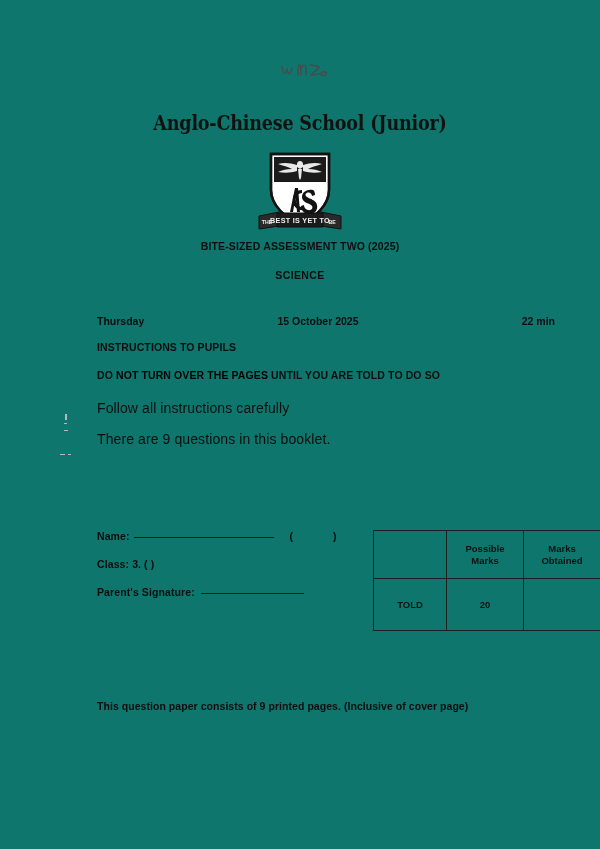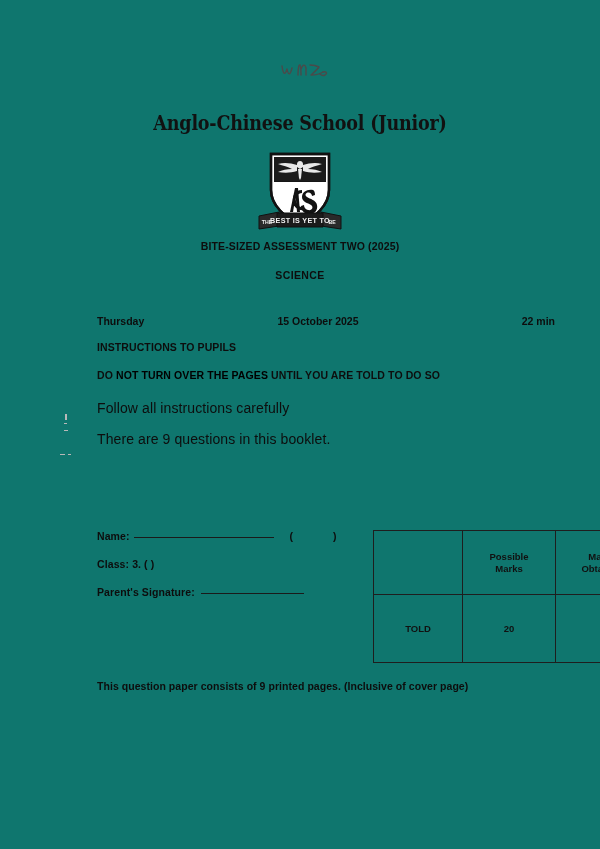--- a/index.html
+++ b/index.html
@@ -175,35 +175,35 @@
     width: 182px;
     border-collapse: collapse;
     table-layout: fixed;
   }
   .marks-table td, .marks-table th {
     border: 1.3px solid #1e1e1e;
     font-size: 9.5px;
     font-weight: bold;
     text-align: center;
     vertical-align: middle;
-    padding: 15px;
+    padding: 7px;
     line-height: 11.5px;
     color: #111;
   }
   .marks-table .hdr-row td { height: 33px; }
   .marks-table .total-row td { height: 37px; }
   .col-label { width: 58px; }
   .col-possible { width: 62px; }
   .col-obtained { width: 62px; }
 
   
   .footer-note {
     position: absolute;
     left: 97px;
-    top: 680px;
+    top: 700px;
     font-size: 10.5px;
     font-weight: bold;
     letter-spacing: 0.05px;
     white-space: nowrap;
   }
 </style>
 </head>
 <body>
 
 <div class="page">

